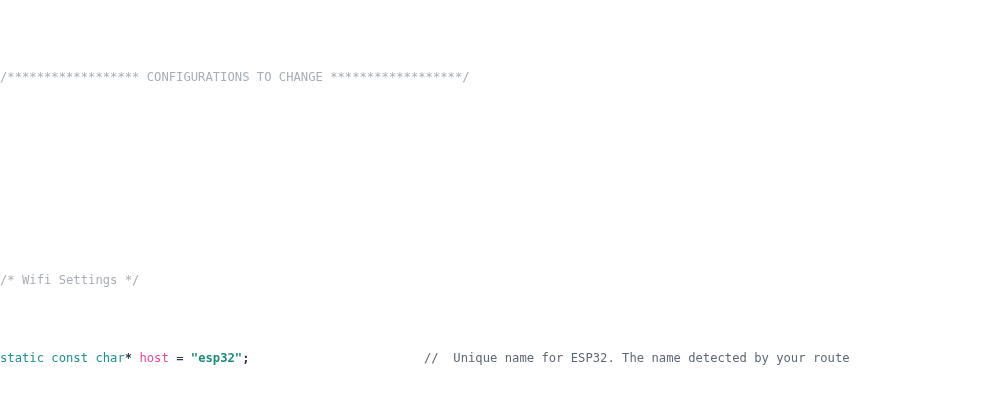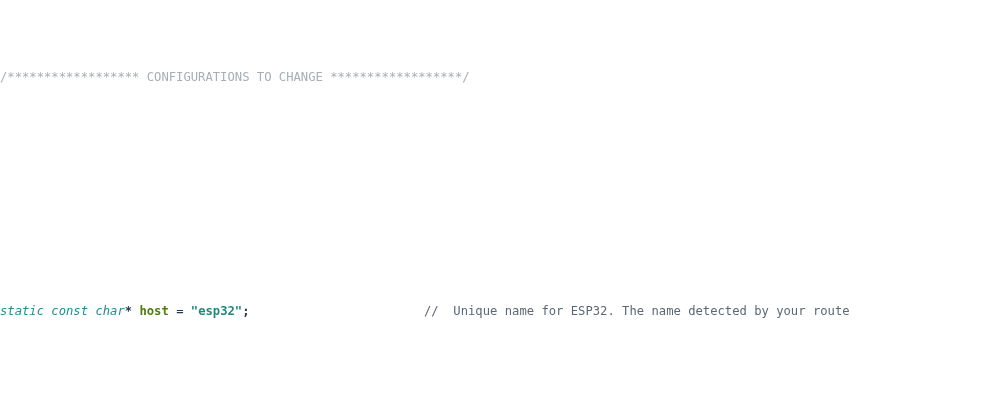--- a/index.html
+++ b/index.html
@@ -24,22 +24,22 @@
     left: 0;
     top: 8px;
     width: 1007px;
   }
   .line {
     height: 15.6px;
     white-space: pre;
     position: relative;
   }
   
-  .kw        { color: #1a9090; font-style: italic; }
-  .id        { color: #4d7c0f; font-weight: 700; }
+  .kw        { color: #1a9090; }
+  .id        { color: #ec4899; font-weight: 400; }
   .plain     { color: #2b3a4a; }
   .str       { color: #1f8a7a; font-weight: 700; }
   .blkcom    { color: #a8aeb6; }
   .linecom   { color: #5d6775; }
   .punct     { color: #2b3a4a; font-weight: 700; }
 
   
   .cmt-col {
     position: absolute;
     top: 0;
@@ -53,20 +53,21 @@
   <div class="code-area">
 
     
     <div class="line"><span class="blkcom">/****************** CONFIGURATIONS TO CHANGE ******************/</span></div>
     
     <div class="line"><span class="plain"></span></div>
     
     
     <div class="line"><span class="plain"></span></div>
     
+    <div class="line"><span class="blkcom">/* Wifi Settings */</span></div>
 
     
     <div class="line"><span class="kw">static const char</span><span class="punct">* </span><span class="id">host</span><span class="plain"> = </span><span class="str">"esp32"</span><span class="punct">;</span><span class="linecom cmt-col cmt-wifi">//  Unique name for ESP32. The name detected by your router and MQTT. If you are usi</span></div>
 
     
     
 
     
     
 

